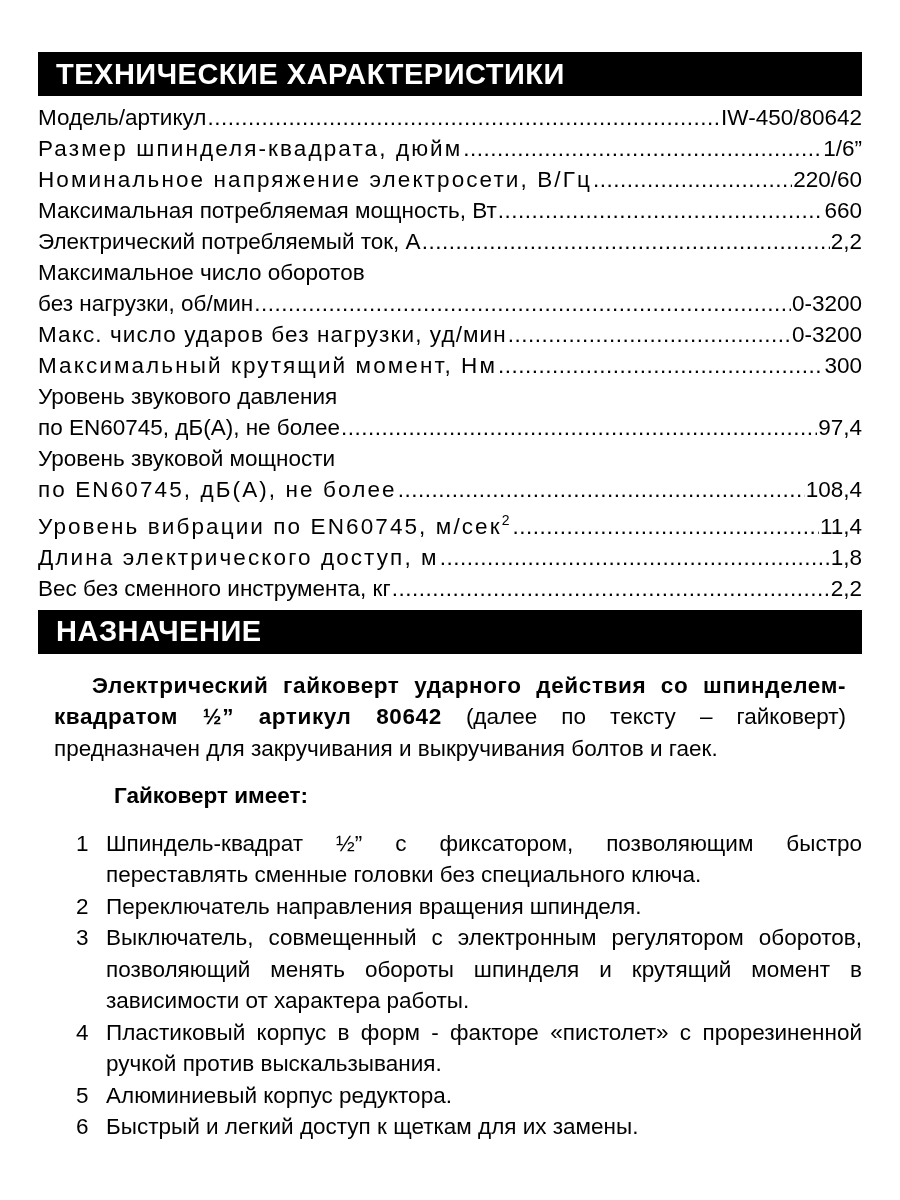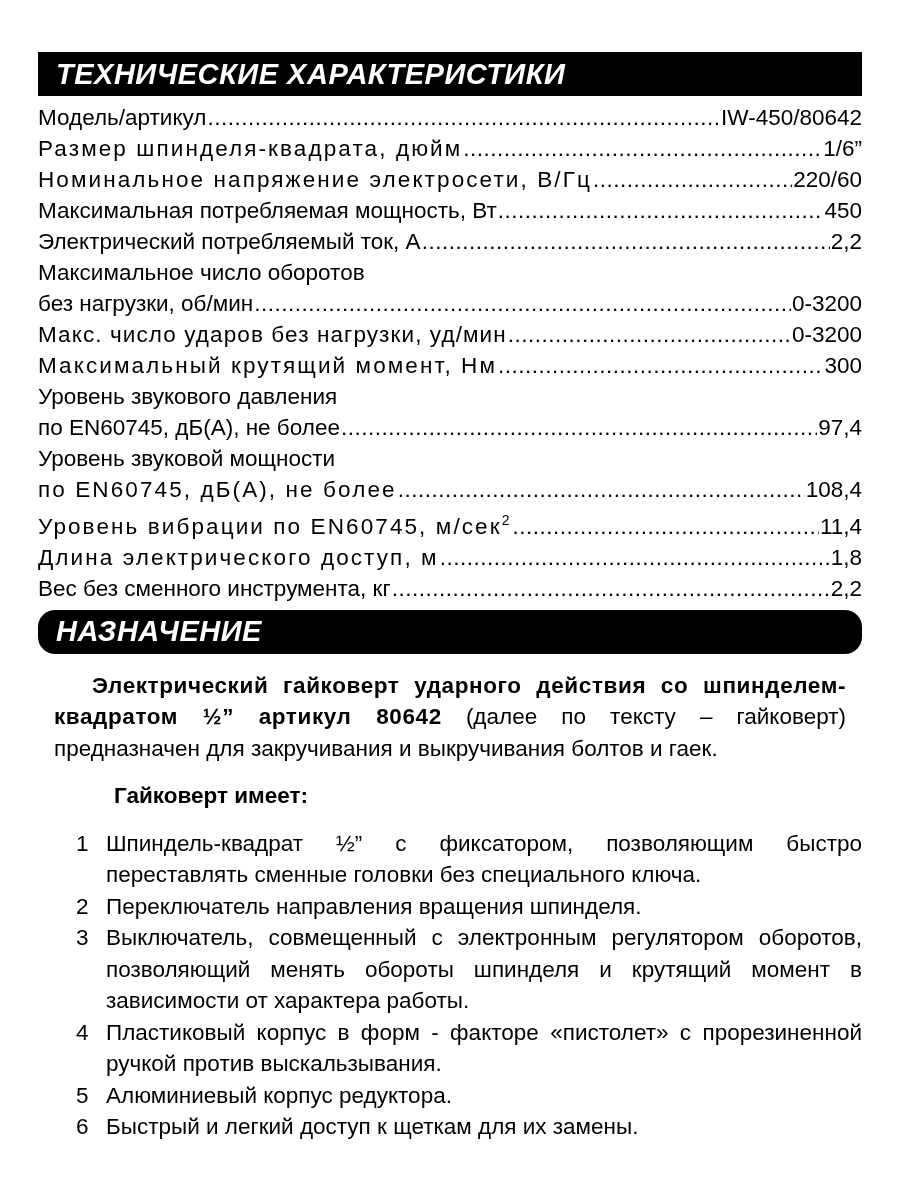--- a/index.html
+++ b/index.html
@@ -28,21 +28,20 @@
     color: #ffffff;
     height: 44px;
     display: flex;
     align-items: center;
     padding-left: 18px;
     margin-bottom: 6px;
   }
   .section-bar .bar-title {
     font-size: 29px;
     font-weight: bold;
-    font-style: italic;
     letter-spacing: 0.5px;
     line-height: 1;
   }
 
   
   .specs {
     margin-top: 6px;
   }
   .spec-row {
     font-size: 22.5px;
@@ -143,21 +142,21 @@
 
     <div class="spec-row wide">
       <span class="label">Номинальное  напряжение  электросети,  В/Гц</span>
       <span class="dots">.....................................................................................</span>
       <span class="value">220/60</span>
     </div>
 
     <div class="spec-row">
       <span class="label">Максимальная потребляемая мощность, Вт</span>
       <span class="dots">...............................................................................................................</span>
-      <span class="value">450</span>
+      <span class="value">660</span>
     </div>
 
     <div class="spec-row">
       <span class="label">Электрический потребляемый ток, А</span>
       <span class="dots">.....................................................................................................................</span>
       <span class="value">2,2</span>
     </div>
 
     <div class="spec-row nodots">
       <span class="label">Максимальное число оборотов</span>
@@ -220,21 +219,21 @@
     </div>
 
     <div class="spec-row">
       <span class="label">Вес без сменного инструмента, кг</span>
       <span class="dots">......................................................................................................................</span>
       <span class="value">2,2</span>
     </div>
 
   </div>
 
-  <div class="section-bar" style="margin-top:6px;border-radius:17px;">
+  <div class="section-bar" style="margin-top:6px;">
     <span class="bar-title">НАЗНАЧЕНИЕ</span>
   </div>
 
   <div class="purpose">
     <p class="indent"><b>Электрический  гайковерт  ударного  действия  со шпинделем-квадратом ½” артикул 80642</b><span> (далее по тексту – гайковерт) предназначен  для  закручивания  и  выкручивания болтов и гаек.</span></p>
 
     <p class="sub-head">Гайковерт имеет:</p>
 
     <div class="num-list">
       <div class="num-item">

